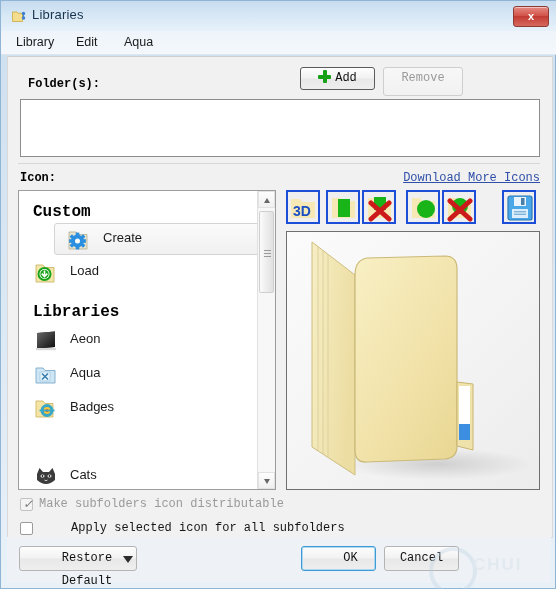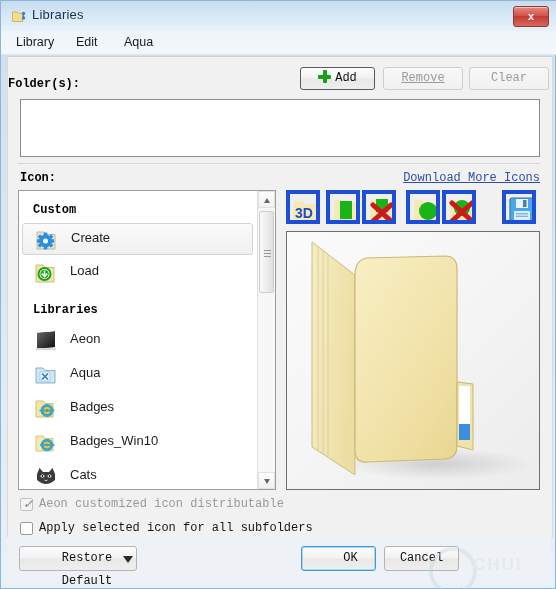--- a/index.html
+++ b/index.html
@@ -83,26 +83,26 @@
     position:absolute;font-family:"Liberation Mono", monospace;font-size:12px;
     color:#2f4fa8;text-decoration:underline;cursor:pointer;
   }
   
   .iconlist{
     position:absolute;background:#fff;border:1px solid #9c9c9c;overflow:hidden;
   }
   .list-inner{position:absolute;left:0;top:0;right:17px;bottom:0;}
   .grp-head{
     position:absolute;left:14px;font-family:"Liberation Mono", monospace;
-    font-size:12px;font-weight:bold;color:#000;
+    font-size:16px;font-weight:bold;color:#000;
   }
   .row{position:absolute;left:3px;width:231px;height:32px;cursor:pointer;}
   .row.sel{
     background:linear-gradient(to bottom,#fbfbfb 0%,#f0f0f0 100%);
-    border:1px solid #d4d4d4;border-radius:3px;box-sizing:border-box;
+    border:1px solid #d4d4d4;border-radius:3px;box-sizing:border-box;margin-left:32px;
   }
   .row .ico{position:absolute;left:12px;top:4px;width:24px;height:24px;}
   .row .lbl{position:absolute;left:48px;top:6px;font-size:13px;color:#1c1c1c;}
   
   .sbar{
     position:absolute;right:0;top:0;bottom:0;width:17px;
     background:#f7f7f7;border-left:1px solid #e0e0e0;
   }
   .sbtn{
     position:absolute;left:0;width:17px;height:17px;
@@ -115,38 +115,38 @@
   .arw.d{top:6px;border-left:3.5px solid transparent;border-right:3.5px solid transparent;border-top:5px solid #666;}
   .thumb{
     position:absolute;left:1px;top:20px;width:15px;height:82px;
     background:linear-gradient(to right,#fbfbfb,#ededed 50%,#e0e0e0);
     border:1px solid #cfcfcf;border-radius:2px;box-sizing:border-box;cursor:pointer;
   }
   .grip{position:absolute;left:4px;width:7px;height:1px;background:#9a9a9a;}
   
   .tbtn{
     position:absolute;width:34px;height:34px;box-sizing:border-box;
-    border:4px solid #1d4ed8;background:#efefef;cursor:pointer;overflow:hidden;
+    border:2px solid #1d4ed8;background:#efefef;cursor:pointer;overflow:hidden;
   }
   
   .preview{
     position:absolute;background:linear-gradient(135deg,#fbfbfb 0%,#f3f3f3 60%,#ececec 100%);
     border:1px solid #6f6f6f;overflow:hidden;
   }
   
   .cbrow{position:absolute;font-family:"Liberation Mono", monospace;font-size:12px;}
   .cbox{
     position:absolute;left:0;top:1px;width:13px;height:13px;box-sizing:border-box;
     border:1px solid #9b9b9b;background:#fff;border-radius:2px;cursor:pointer;
   }
   .cbox.dis{border-color:#c2c2c2;background:#f4f4f4;}
   .tick{position:absolute;left:2px;top:0px;font-size:12px;line-height:12px;color:#7b7b7b;}
   .cblbl{position:absolute;left:19px;top:0;white-space:nowrap;}
   .cblbl.dis{color:#9a9a9a;}
-  .cblbl.en{color:#161616;}
+  .cblbl.en{color:#161616;margin-left:32px;}
   
   .bottombar{
     position:absolute;left:6px;top:536px;width:544px;height:46px;
     background:#eef2f6;
   }
   .dd-arrow{
     position:absolute;right:3px;top:50%;margin-top:-3px;width:0;height:0;
     border-left:5px solid transparent;border-right:5px solid transparent;border-top:7px solid #2b2b2b;
   }
   .wm{
@@ -180,27 +180,26 @@
   </div>
 
   <div class="menubar">
     <div class="menu-item" style="left:10px;">Library</div>
     <div class="menu-item" style="left:70px;">Edit</div>
     <div class="menu-item" style="left:118px;">Aqua</div>
   </div>
 
   <div class="content">
 
-    <div class="section-label" style="left:0;top:20px;">Folder(s):</div>
+    <div class="section-label" style="left:20px;top:20px;">Folder(s):</div>
 
     <div class="btn default" style="left:292px;top:10px;width:75px;height:23px;line-height:21px;">
       <span class="plus-ico"></span><span>Add</span>
     </div>
-    <div class="btn disabled" style="left:375px;top:10px;width:80px;height:23px;line-height:21px;text-decoration:underline;">Remove</div>
-    <div class="btn disabled" style="left:461px;top:10px;width:80px;height:23px;line-height:21px;">Clear</div>
+    <div class="btn disabled" style="left:375px;top:10px;width:80px;height:29px;line-height:21px;">Remove</div>
 
     <div class="folderbox" style="left:12px;top:42px;width:518px;height:56px;"></div>
 
     <div class="divider" style="left:10px;top:106px;width:522px;"></div>
 
     <div class="section-label" style="left:12px;top:114px;">Icon:</div>
     <div class="link" style="right:12px;top:114px;">Download More Icons</div>
 
     <div class="iconlist" style="left:10px;top:133px;width:256px;height:298px;">
       <div class="list-inner">
@@ -279,32 +278,20 @@
               <path d="M2 4 L9 4 L11 6.5 L19 6.5 L19 20 L2 20 Z" fill="#f5e5a4" stroke="#d0b869" stroke-width="0.9"></path>
               <circle cx="13" cy="13.5" r="6.5" fill="#38a8c6"></circle>
               <circle cx="13" cy="13.5" r="3.4" fill="#f7c23c"></circle>
               <circle cx="13" cy="13.5" r="1.5" fill="#e0601f"></circle>
               <rect x="5.5" y="12.6" width="15" height="1.8" fill="#38a8c6"></rect>
             </svg>
           </span>
           <span class="lbl">Badges</span>
         </div>
 
-        <div class="row" style="top:236px;">
-          <span class="ico">
-            <svg width="24" height="24" viewBox="0 0 24 24">
-              <path d="M2 5 L9 5 L11 7.5 L19 7.5 L19 20 L2 20 Z" fill="#f7e9b4" stroke="#d4bd72" stroke-width="0.9"></path>
-              <circle cx="13" cy="14" r="6.2" fill="#38a8c6"></circle>
-              <circle cx="13" cy="14" r="3.2" fill="#f7c23c"></circle>
-              <circle cx="13" cy="14" r="1.4" fill="#e0601f"></circle>
-              <rect x="6" y="13.1" width="14.5" height="1.8" fill="#38a8c6"></rect>
-            </svg>
-          </span>
-          <span class="lbl">Badges_Win10</span>
-        </div>
 
         <div class="row" style="top:270px;">
           <span class="ico">
             <svg width="24" height="24" viewBox="0 0 24 24">
               <path d="M3 9 L5.5 3 L9 7 L15 7 L18.5 3 L21 9 L21 15 Q12 23 3 15 Z" fill="#3b3b3b"></path>
               <ellipse cx="8.5" cy="11" rx="2" ry="1.6" fill="#ffffff"></ellipse>
               <ellipse cx="15.5" cy="11" rx="2" ry="1.6" fill="#ffffff"></ellipse>
               <circle cx="8.5" cy="11" r="0.9" fill="#111"></circle>
               <circle cx="15.5" cy="11" r="0.9" fill="#111"></circle>
               <path d="M10.5 15 Q12 16.6 13.5 15" stroke="#ddd" stroke-width="0.9" fill="none"></path>
@@ -401,21 +388,21 @@
         <path d="M170 150 L186 152 L186 218 L170 214 Z" fill="#f0e2ab" stroke="#c9b672" stroke-width="1"></path>
         <rect x="172" y="154" width="11" height="45" fill="#ffffff"></rect>
         <rect x="172" y="192" width="11" height="16" fill="#3c8fe0"></rect>
       </svg>
     </div>
 
     <div class="cbrow" style="left:12px;top:440px;">
       <span class="cbox dis">
         <i class="tick">✓</i>
       </span>
-      <span class="cblbl dis">Aeon customized icon distributable</span>
+      <span class="cblbl dis">Make subfolders icon distributable</span>
     </div>
     <div class="cbrow" style="left:12px;top:464px;">
       <span class="cbox"></span>
       <span class="cblbl en">Apply selected icon for all subfolders</span>
     </div>
 
     <div class="divider" style="left:10px;top:488px;width:522px;"></div>
   </div>
 
   <div class="bottombar">

